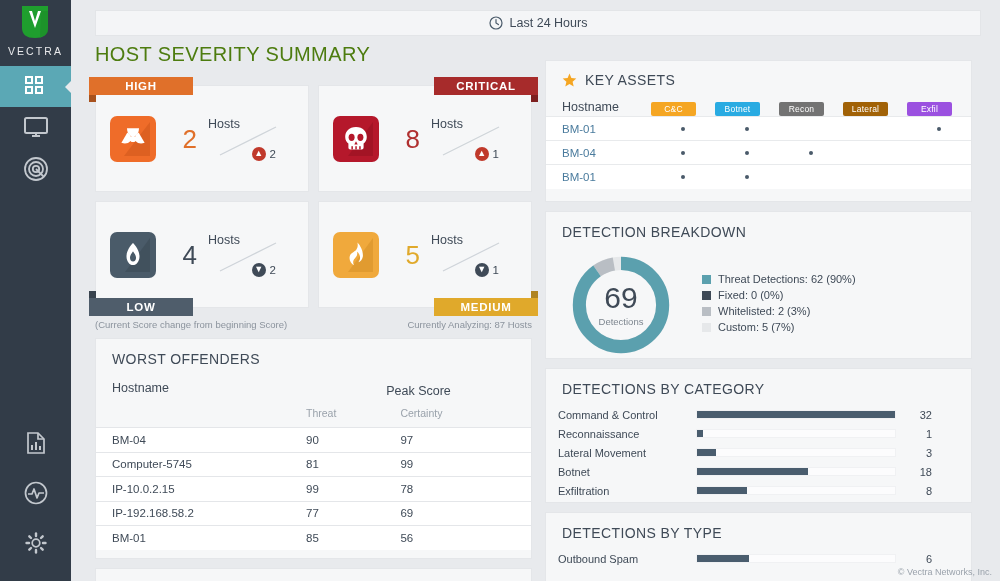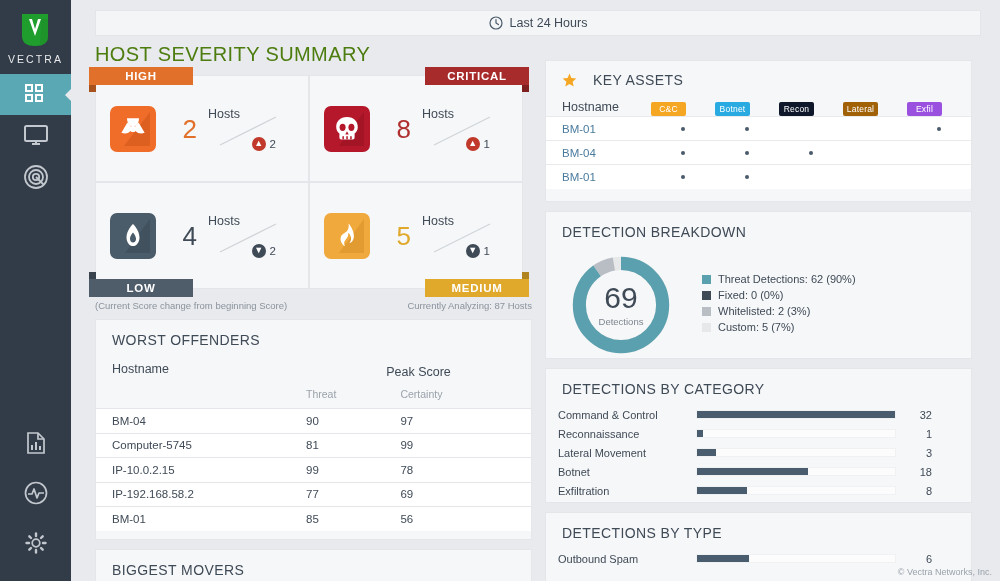--- a/index.html
+++ b/index.html
@@ -11,21 +11,21 @@
   }
   #app { position: relative; width: 1000px; height: 581px; }
 
   
   .sidebar {
     position: absolute; left: 0; top: 0;
     width: 71px; height: 581px;
     background: #323c48;
     display: flex; flex-direction: column; align-items: center;
   }
-  .logo-wrap { padding-top: 12px; display:flex; flex-direction:column; align-items:center; }
+  .logo-wrap { padding-top: 4px; display:flex; flex-direction:column; align-items:center; }
   .logo-mark { width: 34px; height: 36px; position: relative; }
   .logo-text {
     color: #e9eaec; font-size: 10.5px; letter-spacing: 2.1px;
     margin-top: 5px; font-family: "Liberation Sans", sans-serif;
   }
   .nav-items { margin-top: 9px; width: 71px; }
   .nav-item {
     width: 71px; height: 41px;
     display: flex; align-items: center; justify-content: center;
     position: relative;
@@ -67,22 +67,22 @@
   .panel {
     background: #f6f7f8; border: 1px solid #e4e6e9;
   }
   .panel-title {
     font-size: 14px; color: #3f4a57; letter-spacing: .4px;
     padding: 12px 0 0 16px;
   }
 
   
   .sev-grid {
-    margin-top: 9px;
-    display: grid; grid-template-columns: 214px 214px; gap: 0;
+    margin-top: 19px;
+    display: grid; grid-template-columns: 214px 214px; gap: 9px;
   }
   .sev-card {
     position: relative; height: 107px;
     background: #f6f7f8; border: 1px solid #e4e6e9;
   }
   .ribbon {
     position: absolute; height: 18px; line-height: 18px;
     color: #fff; font-size: 11.5px; font-weight: bold;
     letter-spacing: .7px; text-align: center; width: 104px;
   }
@@ -141,21 +141,21 @@
   .wo-row td {
     font-size: 11.5px; color: #3f4a57;
     border-top: 1px solid #e4e6e9; height: 24.5px; background: #fff;
   }
   .wo-host { color: #4a7b9d; padding-left: 16px; }
   .num-c { text-align: center; }
 
   
   .ka-badge {
     display: inline-block; color: #fff; font-size: 8.5px;
-    padding: 2px 0; width: 35px; text-align: center;
+    padding: 2px 0; width: 45px; text-align: center;
     border-radius: 2px; letter-spacing: .2px;
   }
   .ka-row td {
     border-top: 1px solid #e8eaec; height: 24px;
     font-size: 11.5px; color: #4a7b9d; background: #fff;
   }
   .dot { width: 4px; height: 4px; border-radius: 50%; background: #4a5a6a; margin: 0 auto; }
 
   
   .donut-wrap { display: flex; align-items: center; padding: 10px 0 0 20px; }
@@ -450,33 +450,33 @@
 
     <div class="panel" style="margin-top:9px;height:48px;">
       <div class="panel-title">BIGGEST MOVERS</div>
 
     </div>
   </div>
 
   <div class="col-right">
 
     <div class="panel" style="height:142px;">
-      <div style="display:flex;align-items:center;gap:16px;padding:11px 0 0 16px;">
+      <div style="display:flex;align-items:center;gap:8px;padding:11px 0 0 16px;">
         <svg width="15" height="15" viewBox="0 0 15 15">
           <path d="M7.5 0.6 L9.4 5.1 L14.3 5.5 L10.6 8.7 L11.7 13.5 L7.5 10.9 L3.3 13.5 L4.4 8.7 L0.7 5.5 L5.6 5.1 Z" fill="#f5a623"></path>
         </svg>
         <span class="panel-title" style="padding:0;">KEY ASSETS</span>
       </div>
       <table class="tbl" style="margin-top:10px;">
         <tbody>
             <tr>
           <td style="width:105px;padding-left:16px;font-size:12.5px;color:#3f4a57;">Hostname</td>
           <td class="num-c"><span class="ka-badge" style="background:#f5a623">C&amp;C</span></td>
           <td class="num-c"><span class="ka-badge" style="background:#29abe2">Botnet</span></td>
-          <td class="num-c"><span class="ka-badge" style="background:#0f172a">Recon</span></td>
+          <td class="num-c"><span class="ka-badge" style="background:#737373">Recon</span></td>
           <td class="num-c"><span class="ka-badge" style="background:#a16207">Lateral</span></td>
           <td class="num-c"><span class="ka-badge" style="background:#9b51e0">Exfil</span></td>
         </tr>
         <tr class="ka-row">
           <td style="padding-left:16px;">BM-01</td>
           <td>
                 <div class="dot"></div>
               </td>
           <td>
                 <div class="dot"></div>

